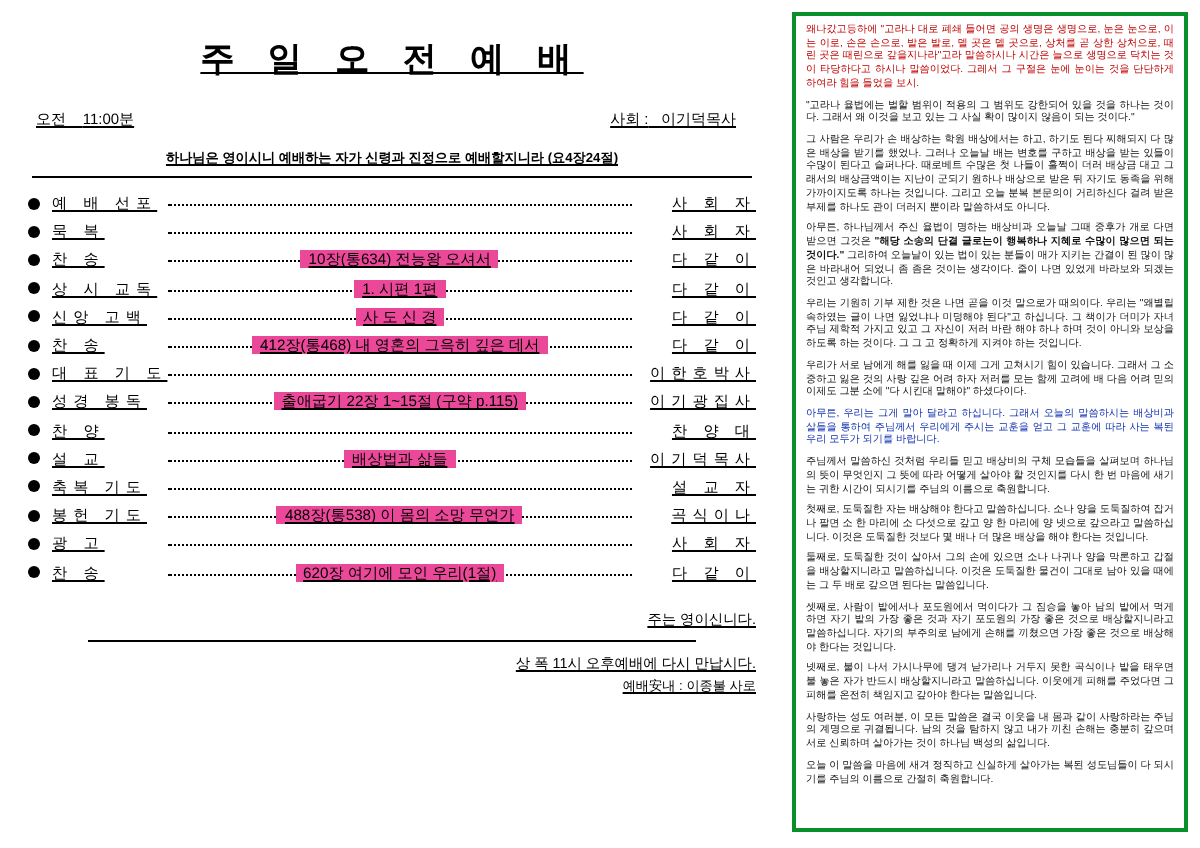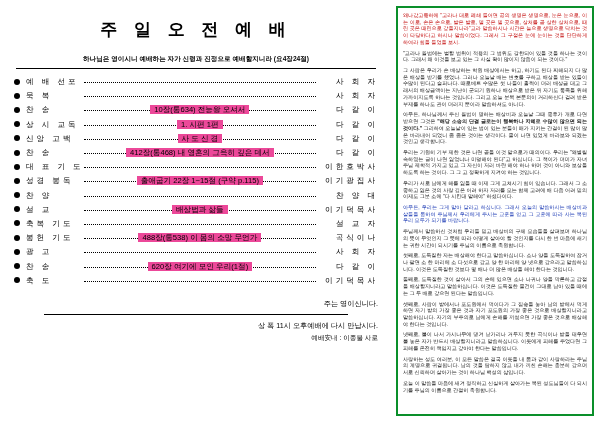--- a/index.html
+++ b/index.html
@@ -8,21 +8,21 @@
     background:#ffffff;
     font-family:"Liberation Sans", sans-serif;
     color:#000;
     overflow:hidden;
   }
   .page{position:relative;width:600px;height:424px;box-sizing:border-box;}
 
   
   .left{
     position:absolute;left:0;top:0;width:392px;height:424px;
-    box-sizing:border-box;padding:10px 14px 6px 14px;
+    box-sizing:border-box;padding:10px 14px 6px 14px;text-decoration:underline;
   }
   .title{
     text-align:center;
     font-size:17px;
     letter-spacing:6px;
     font-weight:bold;
     margin:8px 0 14px 0;
   }
   .subhead{
     display:flex;justify-content:space-between;
@@ -105,20 +105,32 @@
 </style>
 </head>
 <body>
 
 <div class="page">
 
   <div class="left">
 
     <div class="title">주 일  오 전  예 배</div>
 
+    <div class="subhead">
+      <div>
+        <span>오전</span>
+        &nbsp;&nbsp;
+        <span>11:00분</span>
+      </div>
+      <div>
+        <span>사회 :</span>
+        &nbsp;
+        <span>이기덕목사</span>
+      </div>
+    </div>
 
     <div class="verse">하나님은 영이시니 예배하는 자가 신령과 진정으로 예배할지니라 (요4장24절)</div>
     <div class="rule"></div>
 
     <table class="order">
       <tbody id="order-body">
           <tr>
             <td class="bullet"><span class="dot"></span></td>
             <td class="part">예 배 선포</td>
             <td class="content">
@@ -206,28 +218,20 @@
             <td class="content">
               <span class="dots"></span>
             </td>
             <td class="leaders">사  회  자</td>
           </tr>
           <tr>
             <td class="bullet"><span class="dot"></span></td>
             <td class="part">찬   송</td>
             <td class="content"><span class="dots"></span><span class="txt">620장  여기에 모인 우리(1절)</span></td>
             <td class="leaders">다  같  이</td>
-          </tr>
-          <tr>
-            <td class="bullet"><span class="dot"></span></td>
-            <td class="part">축   도</td>
-            <td class="content">
-              <span class="dots"></span>
-            </td>
-            <td class="leaders">이기덕목사</td>
           </tr>
         </tbody>
     </table>
 
     <div class="foot">
       <div>주는 영이신니다.</div>
       <div class="footline"></div>
       <div>상 폭 11시 오후예배에 다시 만납시다.</div>
       <div class="small">예배安내 : 이종불 사로</div>
     </div>

